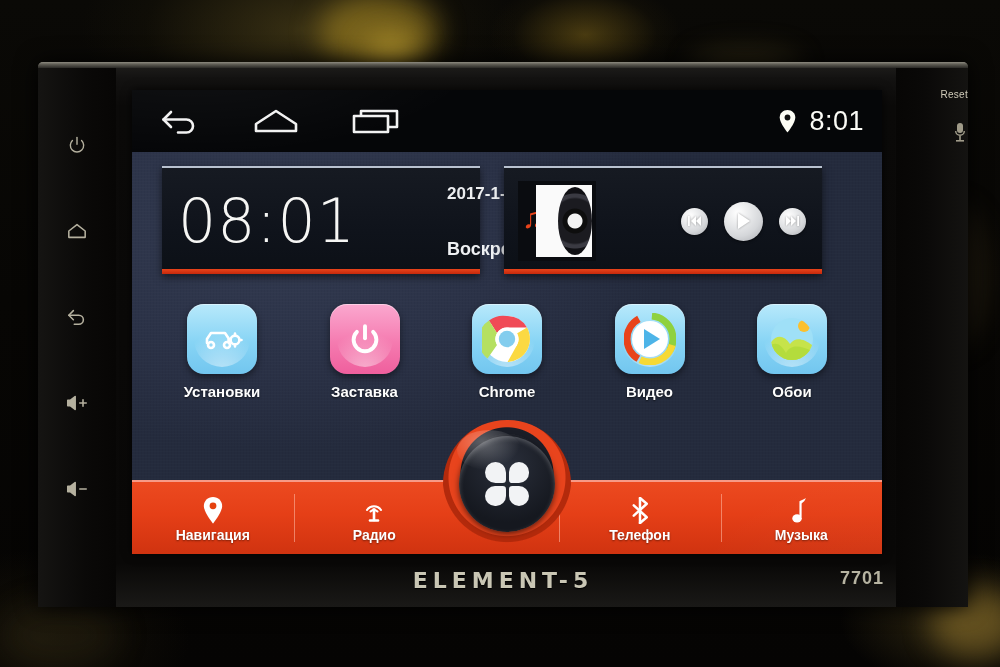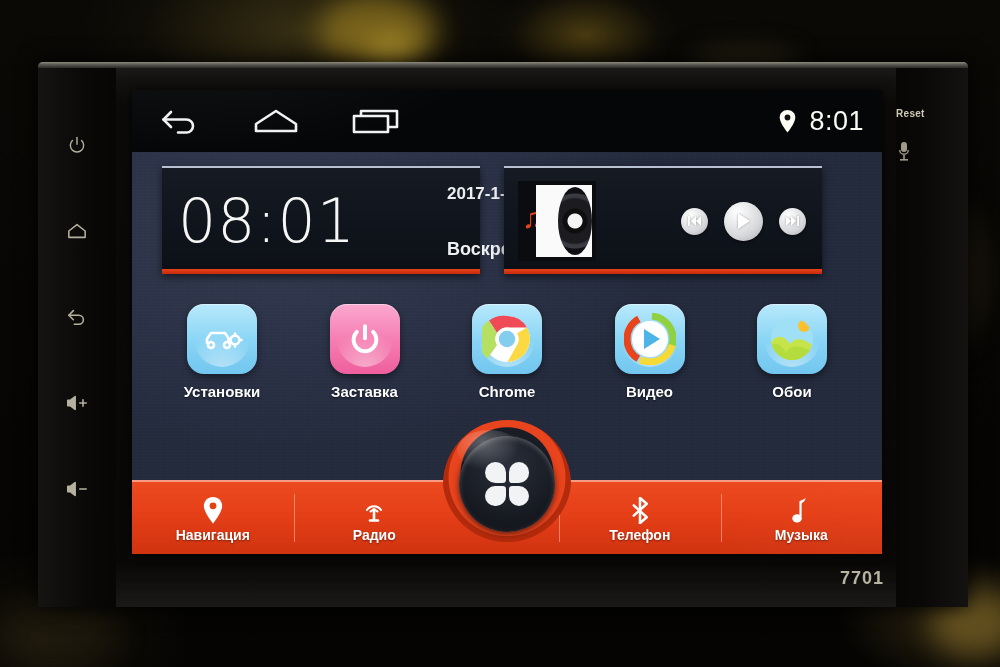--- a/index.html
+++ b/index.html
@@ -52,21 +52,21 @@
   .hkey {
     width: 34px; height: 30px; display: flex; align-items: center; justify-content: center;
     color: #cdc8b4; opacity: 0.88;
   }
   .hkey svg { display: block; }
 
   
   #right-keys {
     position: absolute; right: 0; top: 6px; width: 72px; height: 539px;
     background: linear-gradient(270deg, #141311, #0a0908 60%, #070605);
-    display: flex; flex-direction: column; align-items: flex-start; padding-top: 40px; gap: 22px; font-weight: bold;
+    display: flex; flex-direction: column; align-items: flex-end; padding-top: 21px; gap: 22px;
   }
   #reset-label { font-size: 10px; color: #cfcab8; letter-spacing: 0.3px; }
   #mic-key { color: #b9b49f; opacity: .85; }
 
   
   #screen {
     position: absolute; left: 94px; top: 28px; width: 750px; height: 464px;
     background: #0b0d14; overflow: hidden;
     box-shadow: inset 0 0 2px rgba(0,0,0,.9), 0 0 9px rgba(0,0,0,.8);
   }
@@ -518,15 +518,16 @@
                 <i></i>
                 <i></i>
                 <i></i>
             </div>
           </div>
         </div>
 
       </div>
     </div>
 
+    <div id="brand">ELEMENT-5</div>
     <div id="model">7701</div>
   </div>
 </div>
 
 </body></html>

